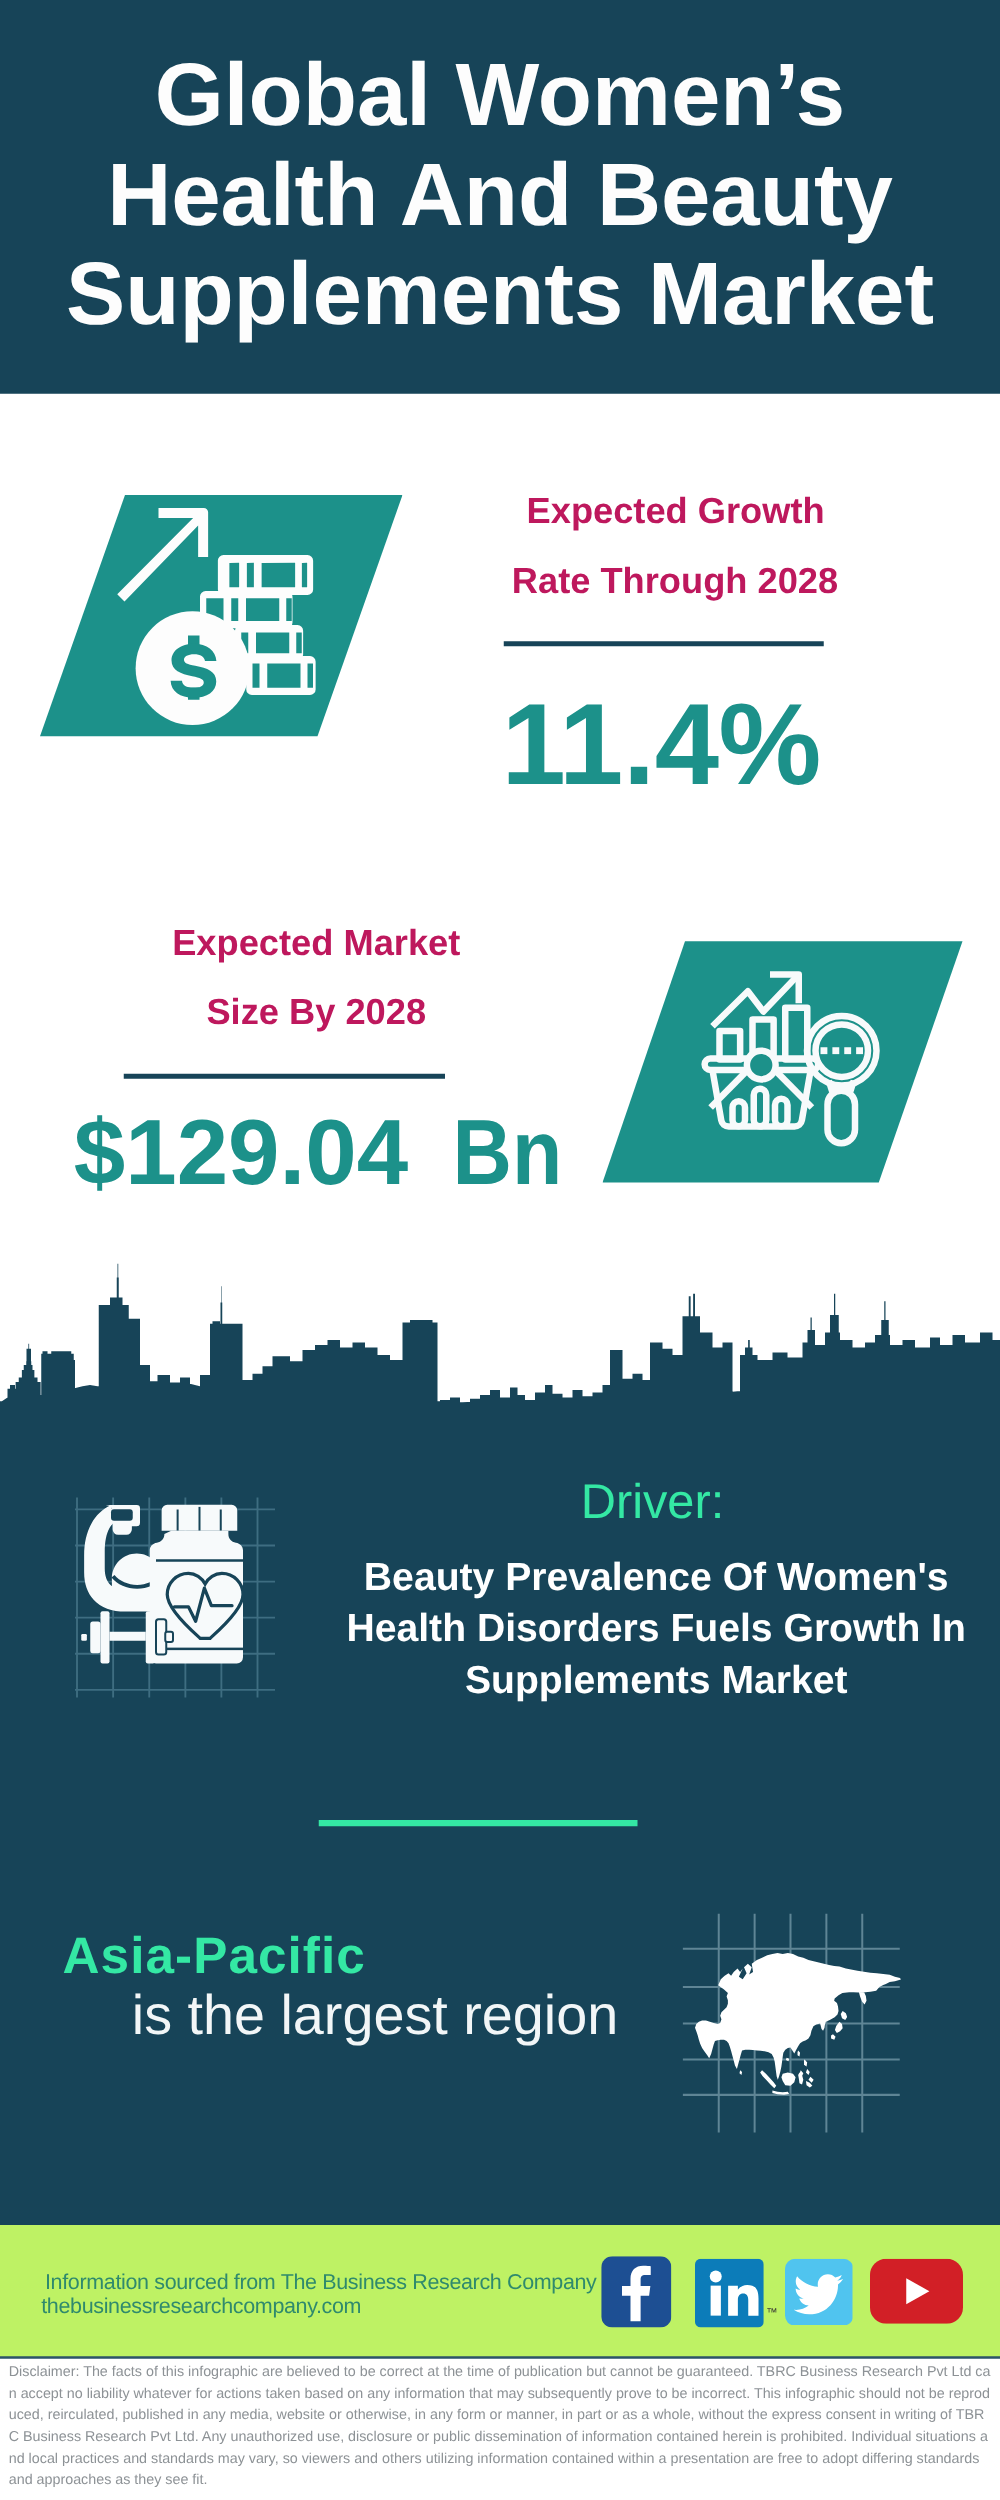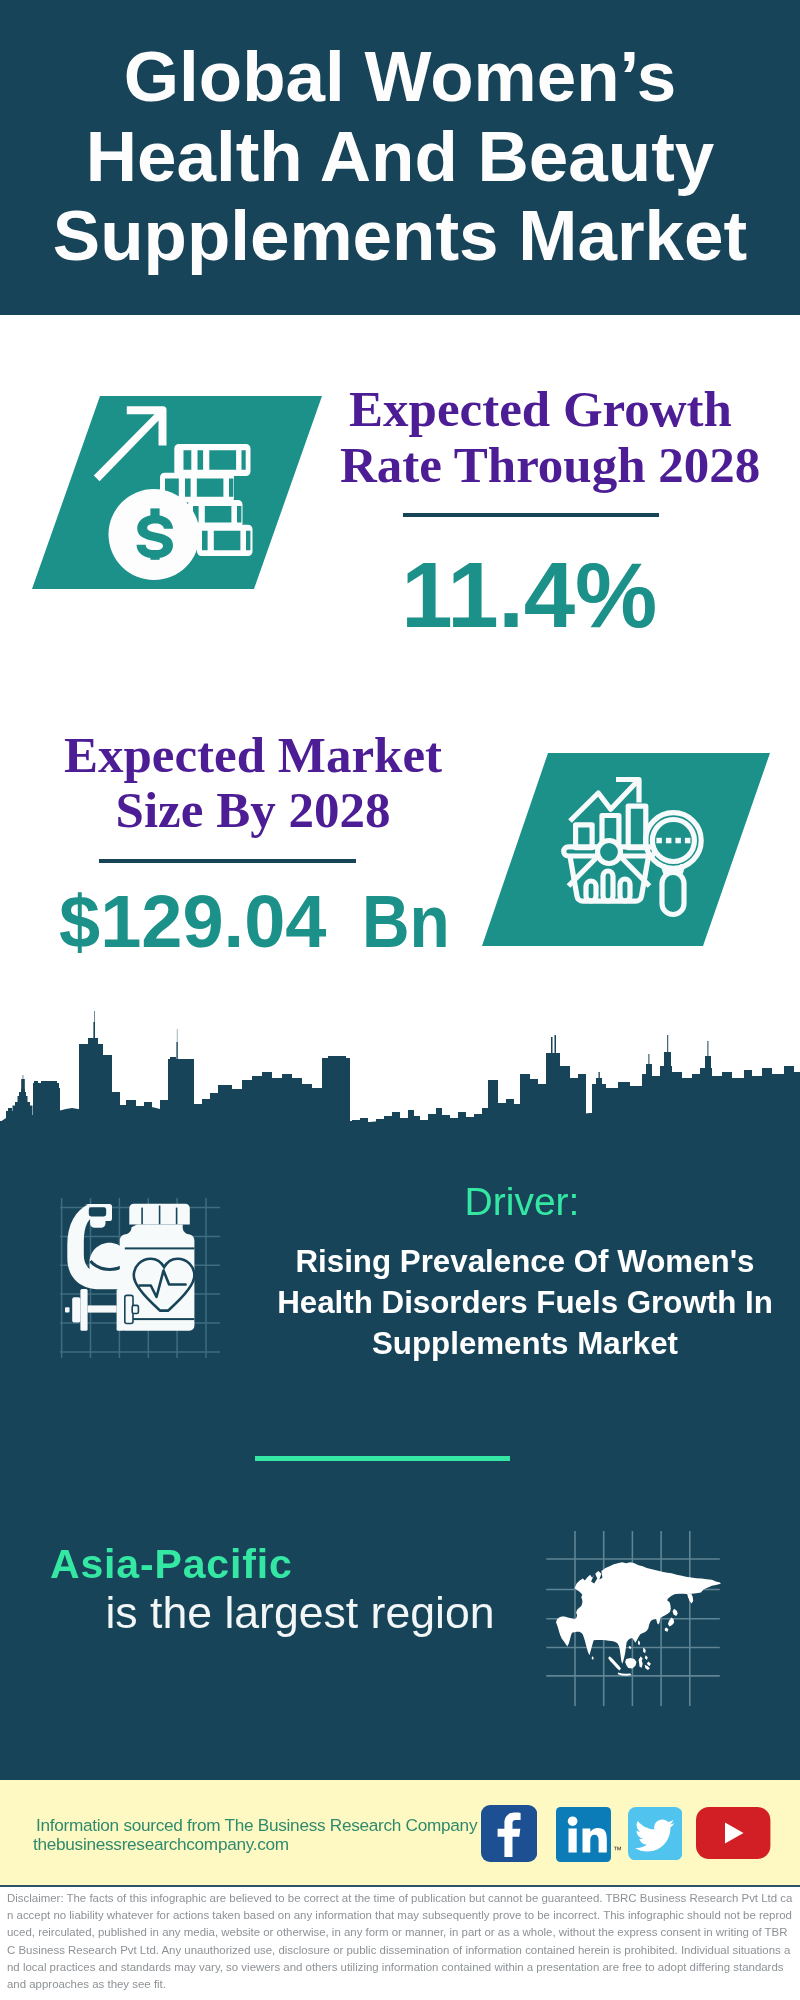--- a/index.html
+++ b/index.html
@@ -6,22 +6,22 @@
   html,body{width:800px;height:2000px;}
   body{font-family:"Liberation Sans",sans-serif;background:#ffffff;position:relative;overflow:hidden;
        -webkit-font-smoothing:antialiased;}
   .page{position:absolute;left:0;top:0;width:800px;height:2000px;}
 
   
   .header{position:absolute;left:0;top:0;width:800px;height:315px;background:#174458;}
   .hline{position:absolute;left:0;width:800px;text-align:center;color:#fdfdfd;
          font-size:71px;font-weight:bold;line-height:71px;white-space:nowrap;}
   .hl1{top:41px;} .hl2{top:121px;} .hl3{top:200px;}
-  .stat-label{position:absolute;color:#4c1d95;font-size:51px;font-weight:bold;line-height:56.4px;
-              text-align:center;white-space:nowrap;font-family:Liberation Serif, serif;}
+  .stat-label{position:absolute;color:#be185d;font-size:29px;font-weight:bold;line-height:56.4px;
+              text-align:center;white-space:nowrap;}
   .rule{position:absolute;background:#174458;height:4px;}
   .stat-value{position:absolute;color:#1c918a;font-weight:bold;white-space:nowrap;}
   .s1l1{left:340px;top:381px;width:401px;}
   .s1l2{left:340px;top:437.4px;width:400px;}
   .r1{left:403px;top:513px;width:256px;}
   .v1{left:329px;top:549px;width:400px;text-align:center;font-size:92.5px;line-height:92.5px;letter-spacing:-0.3px;}
   .s2l1{left:58px;top:726.5px;width:390px;}
   .s2l2{left:58px;top:782.3px;width:390px;}
   .r2{left:99px;top:859px;width:257px;}
   .v2{left:59px;top:884.5px;font-size:74px;line-height:74px;}
@@ -36,21 +36,21 @@
   .rule-mint{position:absolute;background:#34e8a4;height:5px;}
   .reg-1{position:absolute;color:#34e8a4;font-size:41px;font-weight:bold;text-align:left;line-height:41px;letter-spacing:0.85px;}
   .reg-2{position:absolute;color:#f2f6f7;font-size:44.6px;font-weight:normal;text-align:center;line-height:49px;}
   .drv-h{left:272px;top:174px;width:500px;}
   .drv-t{left:265px;top:233px;width:520px;}
   .rule-mint{left:255px;top:448px;width:255px;}
   .reg-1{left:50px;top:535.5px;width:500px;}
   .reg-2{left:50px;top:579.5px;width:500px;}
 
   
-  .foot{position:absolute;left:0;top:1780px;width:800px;height:106px;background:#fef9c3;}
+  .foot{position:absolute;left:0;top:1780px;width:800px;height:106px;background:#bef264;}
   .foot-txt{position:absolute;color:#2f8a6d;font-size:17.2px;line-height:20px;white-space:nowrap;letter-spacing:-0.28px;}
   .f1{left:36px;top:35px;} .f2{left:33px;top:53.5px;}
   .sep{position:absolute;left:0;top:1885px;width:800px;height:2px;background:#2c5468;}
   .disc{position:absolute;left:7px;top:1890px;width:786px;color:#8d9296;font-size:11.45px;
         line-height:17.2px;text-align:left;word-break:break-all;}
   .soc{position:absolute;}
   .tm{position:absolute;left:613px;top:1845px;font-size:9px;color:#333;}
 </style>
 </head>
 <body>
@@ -196,21 +196,21 @@
         <rect fill="#f7fafb" x="27.6" y="107.4" width="29" height="7.2"></rect>
         <rect fill="#f7fafb" x="56.6" y="91" width="7.3" height="41.8" rx="1.6"></rect>
         <rect fill="#f7fafb" stroke="#174458" stroke-width="1.6" x="64.8" y="97.4" width="8.2" height="28.1" rx="2"></rect>
         <rect fill="#f7fafb" stroke="#174458" stroke-width="1.6" x="72.2" y="107.4" width="6.2" height="8.1" rx="1.6"></rect>
         <rect fill="#f7fafb" x="5" y="109.2" width="4.5" height="5.4" rx="1"></rect>
       </g>
     </svg>
 
     <div class="drv-h">Driver:</div>
     <div class="drv-t">
-      <div>Rising Prevalence Of Women's</div>
+      <div>Beauty Prevalence Of Women's</div>
       <div>Health Disorders Fuels Growth In</div>
       <div>Supplements Market</div>
     </div>
     <div class="rule-mint"></div>
 
     <div class="reg-1">Asia-Pacific</div>
     <div class="reg-2">
       <div>is the largest region</div>
     </div>
 

